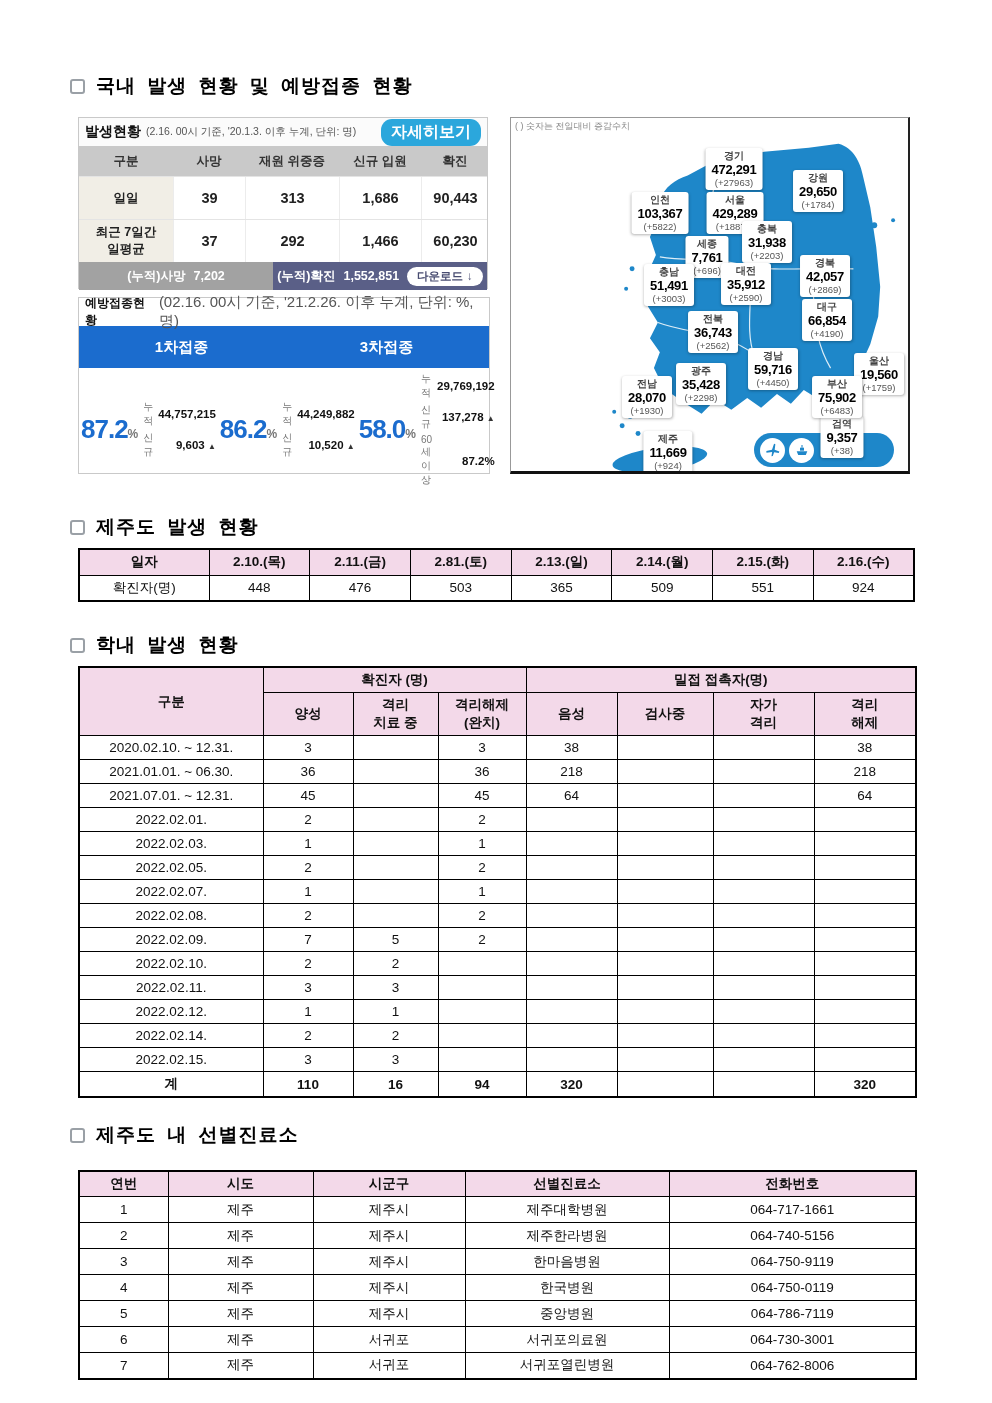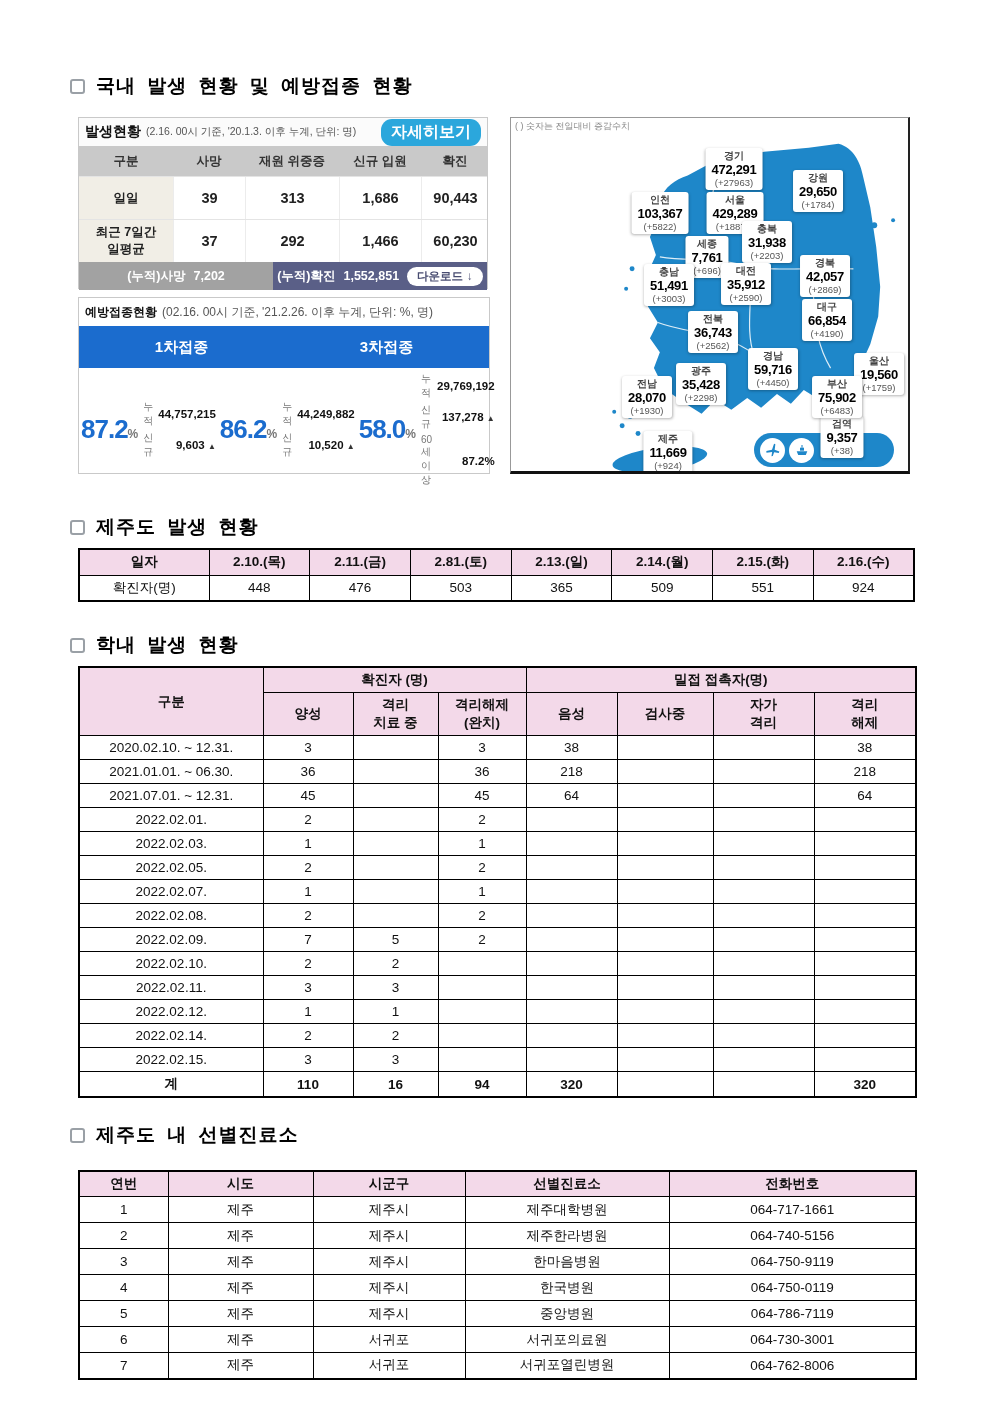--- a/index.html
+++ b/index.html
@@ -29,21 +29,21 @@
   .occ-datarow .occ-label { background:#f1eee6; font-size:12.5px; font-weight:bold; white-space:pre-line; text-align:center; border-left:none; }
   .occ-foot { display:grid; grid-template-columns:194px auto; height:28px; }
   .foot-left { background:#a2a2a2; color:#fff; font-weight:bold; font-size:12.5px; display:flex; align-items:center; justify-content:center; gap:8px; }
   .foot-right { background:#5a5f87; color:#fff; font-weight:bold; font-size:12.5px; display:flex; align-items:center; justify-content:center; gap:8px; }
   .dl-btn { background:#fff; color:#474b70; border-radius:12px; padding:2px 10px; font-size:11.5px; font-weight:bold; cursor:pointer; display:flex; gap:4px; align-items:center; }
 
   
   .vax-box { width:412px; height:177px; border:1px solid #c9c9c9; background:#fff; }
   .vax-title { display:flex; align-items:center; height:28px; padding:0 6px; gap:5px; }
   .vax-title-main { font-weight:bold; font-size:12px; }
-  .vax-title-sub { font-size:12px; color:#555; }
+  .vax-title-sub { font-size:15px; color:#555; }
   .vax-band { display:flex; background:#1b6cce; height:42px; }
   .vax-band .bcell { flex:1; display:flex; align-items:center; justify-content:center; color:#fff; font-weight:bold; font-size:15px; }
   .vax-stats { display:grid; grid-template-columns:1fr 1fr 1.2fr; height:105px; }
   .vax-blk { display:flex; align-items:center; justify-content:center; gap:6px; padding:4px 2px; }
   .pct { font-size:26px; font-weight:bold; color:#1b6cce; letter-spacing:-1px; }
   .pct .unit { font-size:12px; color:#777; font-weight:bold; }
   .mini { display:grid; grid-template-columns:auto auto; gap:3px 5px; align-items:center; }
   .mini .ml { font-size:10px; color:#777; }
   .mini .mv { font-size:11.5px; font-weight:bold; color:#111; text-align:right; white-space:nowrap; }
   .mini .mv .arr { font-size:8px; color:#333; }

